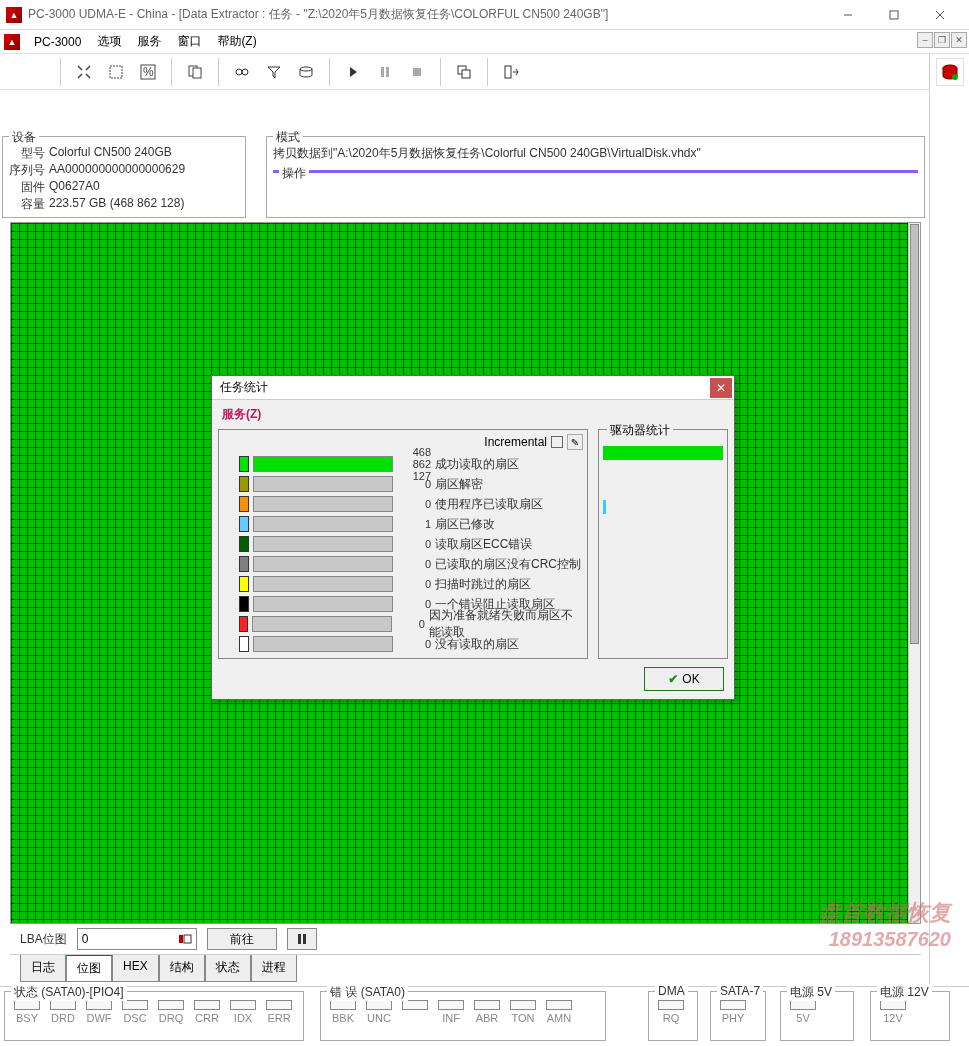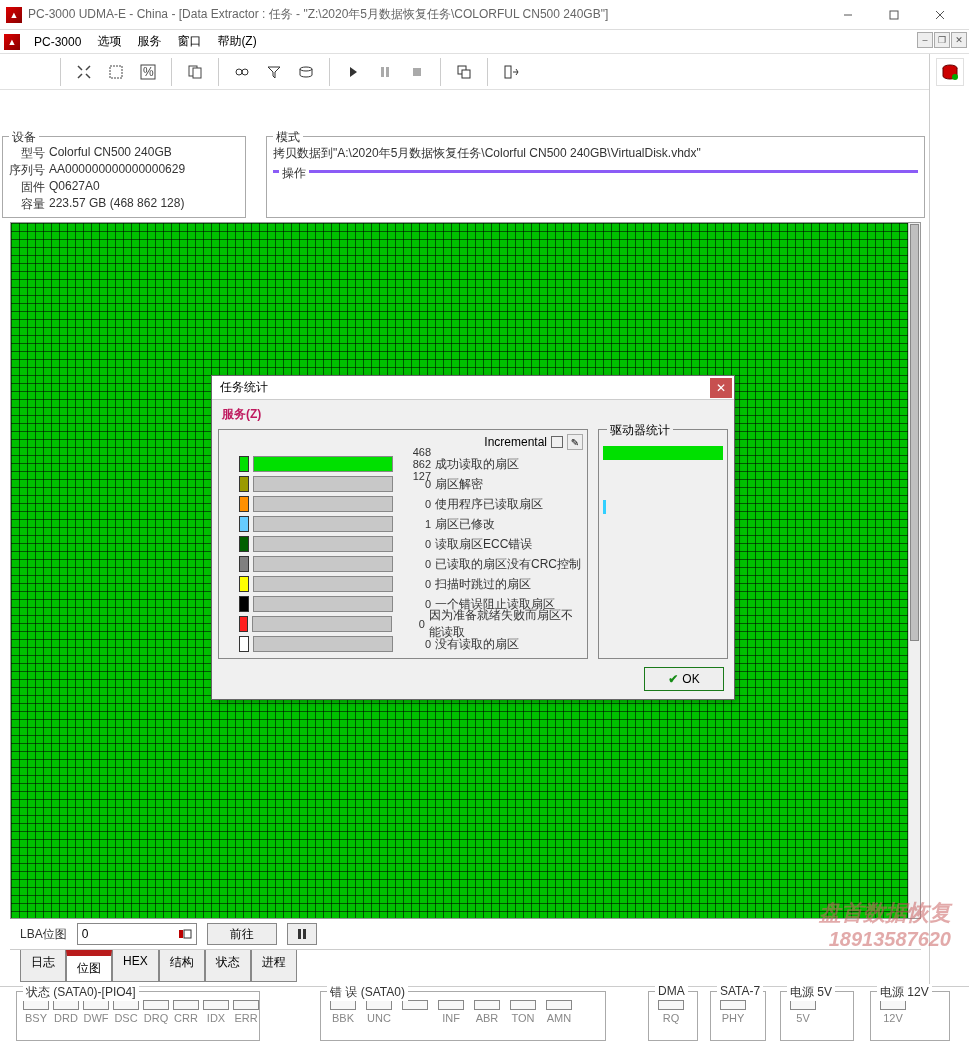--- a/index.html
+++ b/index.html
@@ -62,21 +62,21 @@
 .bottom-controls { display:flex; align-items:center; padding:4px 10px; gap:10px;}
 .bottom-controls .lba-label{color:#333;}
 .bottom-controls .lba-input { width:120px; height:22px; border:1px solid #888; padding:1px 4px; display:flex; align-items:center; justify-content:space-between;}
 .bottom-controls .lba-input .in-icon{width:14px;height:14px;}
 .bottom-controls .go-btn { width:70px;height:22px;border:1px solid #888;background:#eee;display:flex;align-items:center;justify-content:center;}
 .bottom-controls .pause-btn{width:30px;height:22px;border:1px solid #888;background:#eee;display:flex;align-items:center;justify-content:center;}
 
 
 .tabs-row { display:flex; padding: 0 10px; border-top:1px solid #ccc; gap:0;}
 .tabs-row .tab { padding:4px 10px; border:1px solid #888; border-top:none; background:#eee; cursor:default; font-size:12px;}
-.tabs-row .tab.active { background:#fff; border-top:6px solid #b91c1c;}
+.tabs-row .tab.active { background:#fff; border-top:1px solid #b91c1c;}
 
 
 .status-strip { position:absolute; left:0; right:0; bottom:0; height:60px; background:#fff; border-top:1px solid #ccc;}
 .status-strip .grp { position:absolute; border:1px solid #aaa; padding:8px 6px 4px 6px; top:4px; height:50px;}
 .status-strip .grp .glegend{position:absolute;top:-8px;left:6px;background:#fff;padding:0 3px;font-size:12px;color:#333;white-space:nowrap;}
 .status-strip .grp .leds{display:flex;gap:4px;margin-top:0;}
 .status-strip .led-col{display:flex;flex-direction:column;align-items:center;width:32px;}
 .status-strip .led-box{width:26px;height:10px;border:1px solid #888;background:#f8f8f8;}
 .status-strip .led-lbl{font-size:11px;color:#888;margin-top:2px;}
 
@@ -307,21 +307,21 @@
       <svg viewBox="0 0 20 20">
           <ellipse cx="10" cy="6" rx="7" ry="3" fill="#c00" stroke="#600"></ellipse>
           <path d="M3 6 L3 14 A7 3 0 0 0 17 14 L17 6" fill="#c00" stroke="#600"></path>
           <circle cx="15" cy="15" r="3" fill="#0a0"></circle>
         </svg>
     </div>
   </div>
 </div>
 
 <div class="status-strip" id="status-strip">
-    <div class="grp" style="left: 4px; width: 244px; margin-left: 12px;">
+    <div class="grp" style="left: 4px; width: 300px;">
       <div class="glegend">状态 (SATA0)-[PIO4]</div>
       <div class="leds">
         <div class="led-col">
           <div class="led-box"></div>
           <div class="led-lbl">BSY</div>
         </div>
         <div class="led-col">
           <div class="led-box"></div>
           <div class="led-lbl">DRD</div>
         </div>

